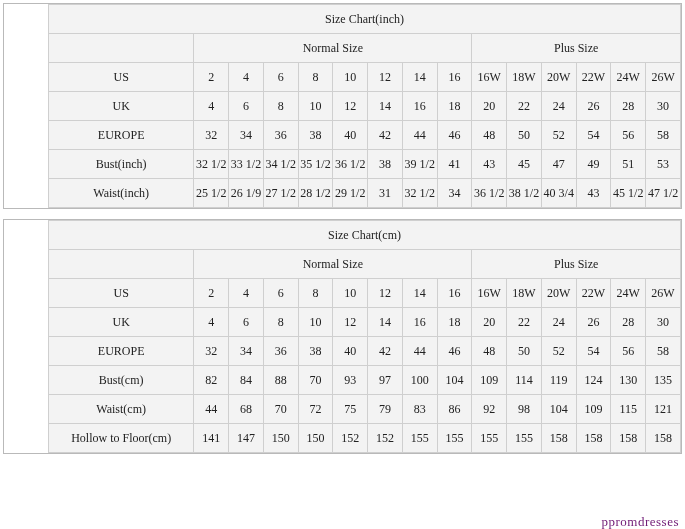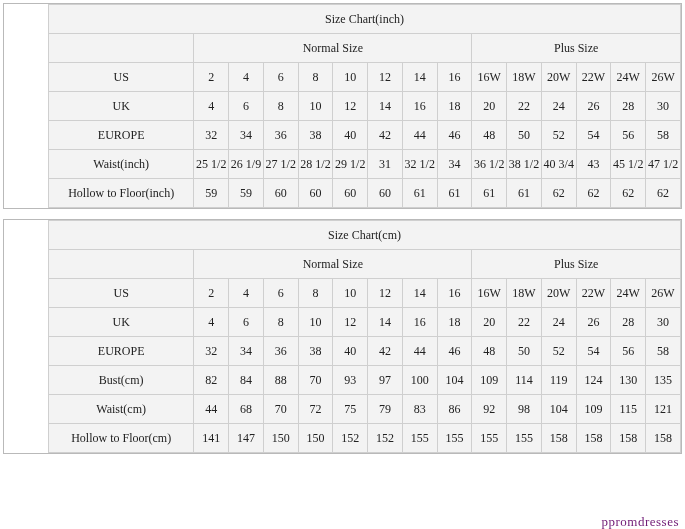--- a/index.html
+++ b/index.html
@@ -170,53 +170,53 @@
           <td class="val">44</td>
           <td class="val">46</td>
           <td class="val plus">48</td>
           <td class="val plus">50</td>
           <td class="val plus">52</td>
           <td class="val plus">54</td>
           <td class="val plus">56</td>
           <td class="val plus">58</td>
         </tr>
         <tr>
+          <td class="row-label">Bust(inch)</td>
+          <td class="val">32 1/2</td>
+          <td class="val">33 1/2</td>
+          <td class="val">34 1/2</td>
+          <td class="val">35 1/2</td>
+          <td class="val">36 1/2</td>
+          <td class="val">38</td>
+          <td class="val">39 1/2</td>
+          <td class="val">41</td>
+          <td class="val plus">43</td>
+          <td class="val plus">45</td>
+          <td class="val plus">47</td>
+          <td class="val plus">49</td>
+          <td class="val plus">51</td>
+          <td class="val plus">53</td>
+        </tr>
+        <tr>
           <td class="row-label">Waist(inch)</td>
           <td class="val">25 1/2</td>
           <td class="val">26 1/9</td>
           <td class="val">27 1/2</td>
           <td class="val">28 1/2</td>
           <td class="val">29 1/2</td>
           <td class="val">31</td>
           <td class="val">32 1/2</td>
           <td class="val">34</td>
           <td class="val plus">36 1/2</td>
           <td class="val plus">38 1/2</td>
           <td class="val plus">40 3/4</td>
           <td class="val plus">43</td>
           <td class="val plus">45 1/2</td>
           <td class="val plus">47 1/2</td>
         </tr>
-        <tr>
-          <td class="row-label">Hollow to Floor(inch)</td>
-          <td class="val">59</td>
-          <td class="val">59</td>
-          <td class="val">60</td>
-          <td class="val">60</td>
-          <td class="val">60</td>
-          <td class="val">60</td>
-          <td class="val">61</td>
-          <td class="val">61</td>
-          <td class="val plus">61</td>
-          <td class="val plus">61</td>
-          <td class="val plus">62</td>
-          <td class="val plus">62</td>
-          <td class="val plus">62</td>
-          <td class="val plus">62</td>
-        </tr>
       </tbody>
     </table>
   </div>
 
   <div class="chart-block second">
     <table class="size-table">
       <colgroup>
         <col class="labelcol">
         <col class="datacol">
           <col class="datacol">

